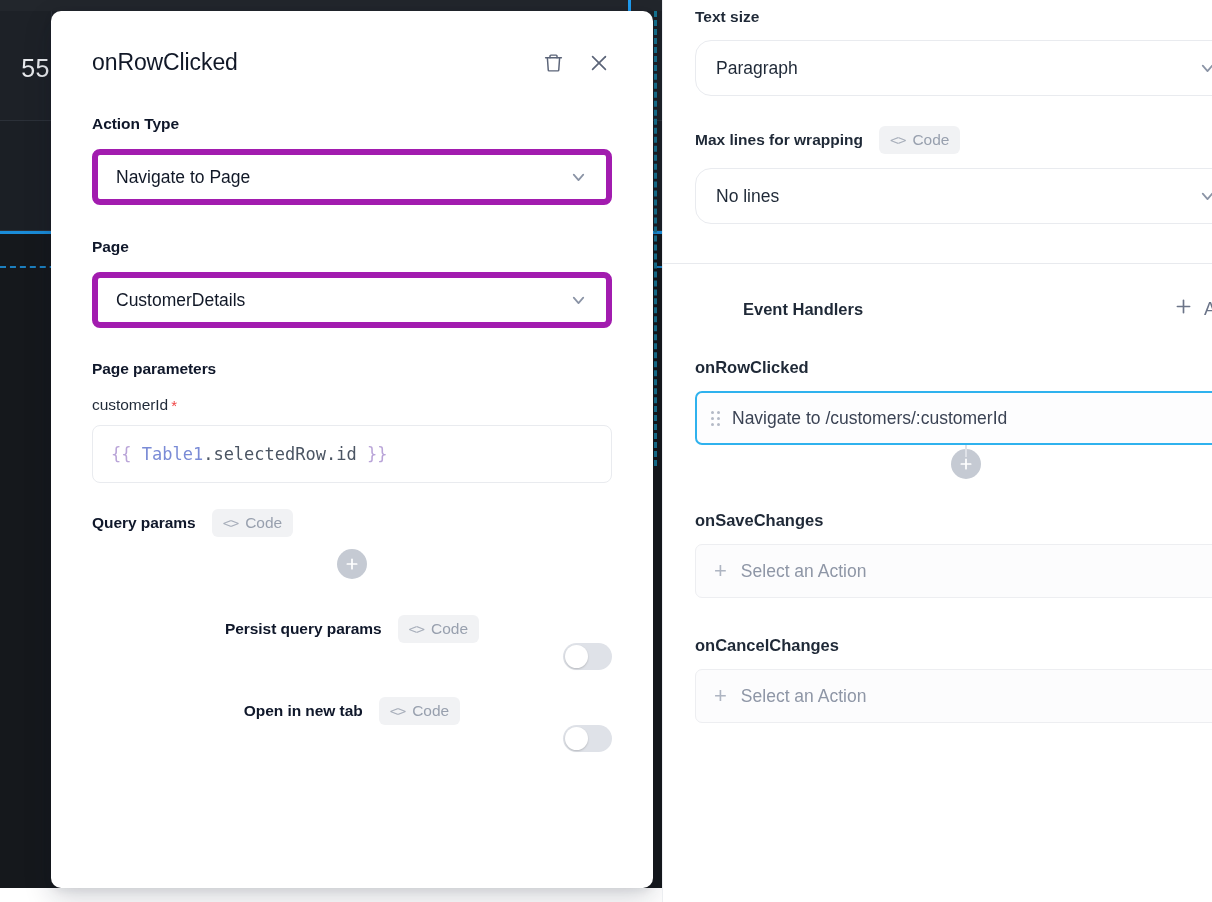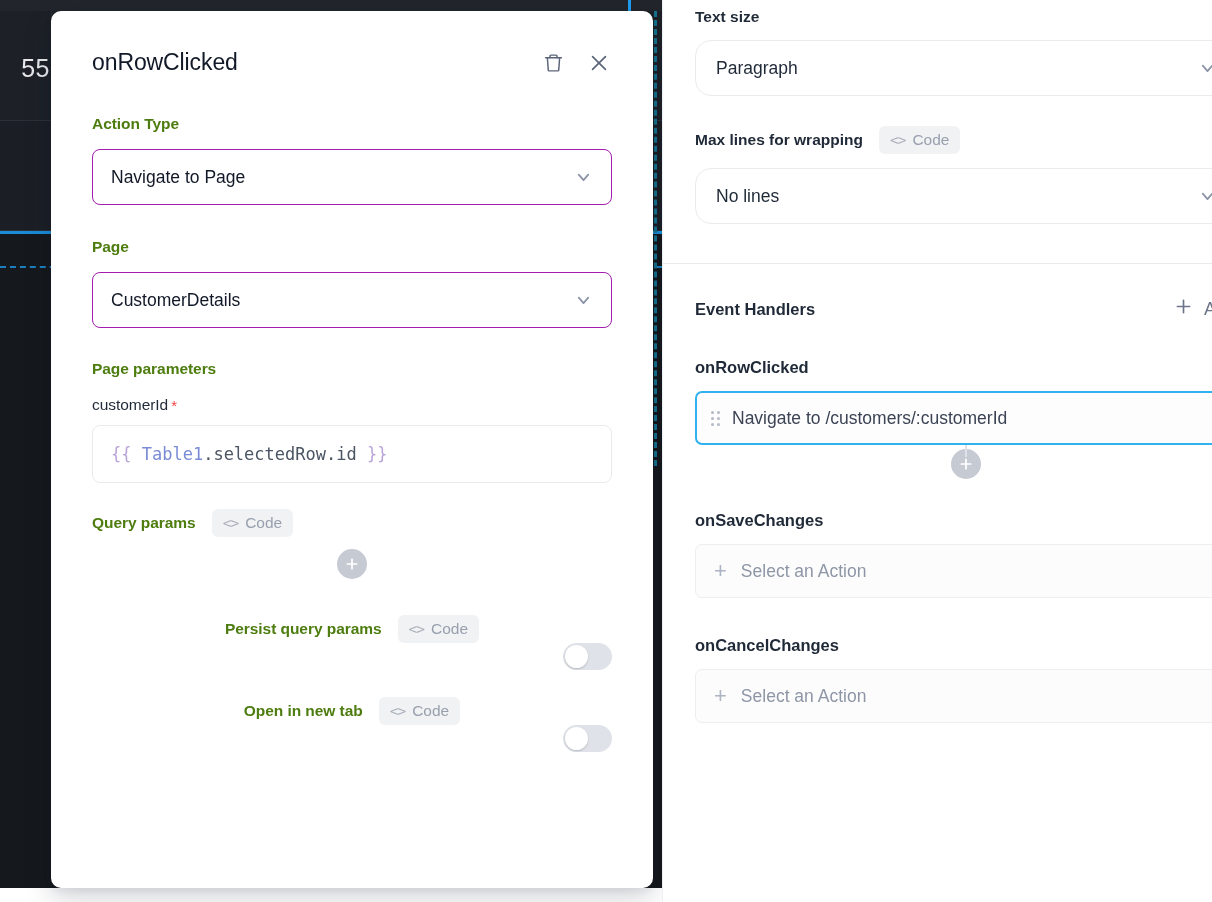--- a/index.html
+++ b/index.html
@@ -113,33 +113,33 @@
     width: 26px; height: 26px;
     display: flex; align-items: center; justify-content: center;
     color: #5b6478;
     cursor: pointer;
     background: none; border: none;
   }
 
   .field-label {
     font-size: 15.5px;
     font-weight: bold;
-    color: #4d7c0f;
+    color: #0f172a;
     letter-spacing: -0.05px;
   }
   .field-label.light {
     font-weight: 400;
     font-size: 15.5px;
     color: #1f2937;
   }
 
   .select-box {
     position: relative;
     height: 56px;
-    border: 1px solid #a21caf;
+    border: 6px solid #a21caf;
     border-radius: 8px;
     background: #ffffff;
     display: flex;
     align-items: center;
     padding: 0 18px;
     cursor: pointer;
   }
   .select-value {
     font-size: 17.5px;
     color: #111827;
@@ -272,20 +272,21 @@
   }
   .rp-head {
     display: flex;
     align-items: center;
     justify-content: space-between;
   }
   .rp-head-title {
     font-size: 16.5px;
     font-weight: bold;
     color: #1f2937;
+    margin-left: 48px;
   }
   .rp-add {
     display: flex;
     align-items: center;
     gap: 10px;
     color: #6b7488;
     font-size: 18px;
     cursor: pointer;
   }
   .handler-name {

